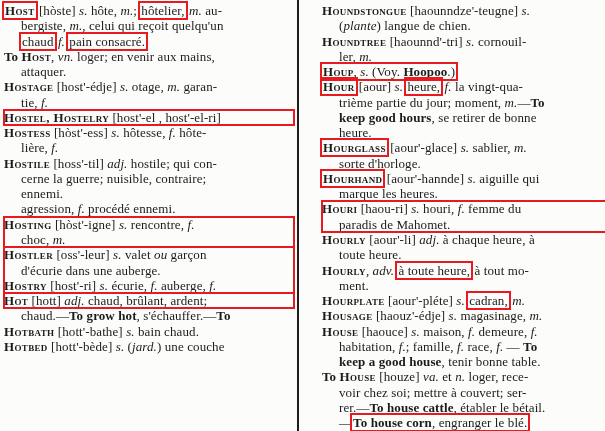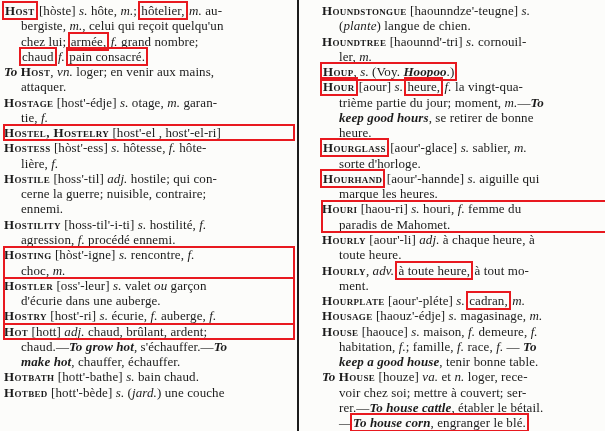--- a/index.html
+++ b/index.html
@@ -13,66 +13,63 @@
     letter-spacing:0.1px;
   }
   .col { position:absolute; top:3px; }
   #col-left  { left:4px;  width:290px; }
   #col-right { left:322px; width:297px; }
   .divider { position:absolute; left:297px; top:0; width:2px; height:431px; background:#1c1c1c; }
   .line { height:15.28px; line-height:15.2px; white-space:pre; }
   .ind  { padding-left:17px; }
   .st-hw { font-variant:small-caps; font-weight:bold; letter-spacing:0.35px; }
   .st-it { font-style:italic; }
-  .st-bi { font-style:italic; font-weight:bold; }
+  .st-bi { font-weight:bold; }
   .wbox  { outline:2px solid var(--red); padding:0 1px; }
   .gbox  { outline:2px solid var(--red); outline-offset:-1px; }
 </style>
 </head>
 <body>
 
 <div class="page">
   <div class="col" id="col-left">
       <div class="group">
         <div class="line"><span class="st-hw wbox">Host</span><span class="st-n"> [hòste] </span><span class="st-it">s.</span><span class="st-n"> hôte, </span><span class="st-it">m.</span><span class="st-n">; </span><span class="st-n wbox">hôtelier,</span><span class="st-n"> </span><span class="st-it">m.</span><span class="st-n"> au-</span></div>
         <div class="line ind"><span class="st-n">bergiste, </span><span class="st-it">m.</span><span class="st-n">, celui qui reçoit quelqu'un</span></div>
-        <div class="line ind"><span class="st-n">chez lui; </span><span class="st-n wbox">armée,</span><span class="st-n"> </span><span class="st-it">f.</span><span class="st-n"> grand nombre;</span></div>
         <div class="line ind"><span class="st-n wbox">chaud</span><span class="st-n"> </span><span class="st-it">f.</span><span class="st-n"> </span><span class="st-n wbox">pain consacré.</span></div>
         <div class="line"><span class="st-bi">To</span><span class="st-n"> </span><span class="st-hw">Host</span><span class="st-n">, </span><span class="st-it">vn.</span><span class="st-n"> loger; en venir aux mains,</span></div>
         <div class="line ind"><span class="st-n">attaquer.</span></div>
         <div class="line"><span class="st-hw">Hostage</span><span class="st-n"> [host'-édje] </span><span class="st-it">s.</span><span class="st-n"> otage, </span><span class="st-it">m.</span><span class="st-n"> garan-</span></div>
         <div class="line ind"><span class="st-n">tie, </span><span class="st-it">f.</span></div>
       </div>
       <div class="gbox">
         <div class="line"><span class="st-hw">Hostel, Hostelry</span><span class="st-n"> [host'-el , host'-el-ri]</span></div>
       </div>
       <div class="group">
         <div class="line"><span class="st-hw">Hostess</span><span class="st-n"> [hòst'-ess] </span><span class="st-it">s.</span><span class="st-n"> hôtesse, </span><span class="st-it">f.</span><span class="st-n"> hôte-</span></div>
         <div class="line ind"><span class="st-n">lière, </span><span class="st-it">f.</span></div>
         <div class="line"><span class="st-hw">Hostile</span><span class="st-n"> [hoss'-til] </span><span class="st-it">adj.</span><span class="st-n"> hostile; qui con-</span></div>
         <div class="line ind"><span class="st-n">cerne la guerre; nuisible, contraire;</span></div>
         <div class="line ind"><span class="st-n">ennemi.</span></div>
-        <div class="line"><span class="st-hw">Hostility</span><span class="st-n"> [hoss-til'-i-ti] </span><span class="st-it">s.</span><span class="st-n"> hostilité, </span><span class="st-it">f.</span></div>
         <div class="line ind"><span class="st-n">agression, </span><span class="st-it">f.</span><span class="st-n"> procédé ennemi.</span></div>
       </div>
       <div class="gbox">
         <div class="line"><span class="st-hw">Hosting</span><span class="st-n"> [hòst'-igne] </span><span class="st-it">s.</span><span class="st-n"> rencontre, </span><span class="st-it">f.</span></div>
         <div class="line ind"><span class="st-n">choc, </span><span class="st-it">m.</span></div>
       </div>
       <div class="gbox">
         <div class="line"><span class="st-hw">Hostler</span><span class="st-n"> [oss'-leur] </span><span class="st-it">s.</span><span class="st-n"> valet </span><span class="st-it">ou</span><span class="st-n"> garçon</span></div>
         <div class="line ind"><span class="st-n">d'écurie dans une auberge.</span></div>
         <div class="line"><span class="st-hw">Hostry</span><span class="st-n"> [host'-ri] </span><span class="st-it">s.</span><span class="st-n"> écurie, </span><span class="st-it">f.</span><span class="st-n"> auberge, </span><span class="st-it">f.</span></div>
       </div>
       <div class="gbox">
         <div class="line"><span class="st-hw">Hot</span><span class="st-n"> [hott] </span><span class="st-it">adj.</span><span class="st-n"> chaud, brûlant, ardent;</span></div>
       </div>
       <div class="group">
         <div class="line ind"><span class="st-n">chaud.—</span><span class="st-bi">To grow hot</span><span class="st-n">, s'échauffer.—</span><span class="st-bi">To</span></div>
-        <div class="line ind"><span class="st-bi">make hot</span><span class="st-n">, chauffer, échauffer.</span></div>
         <div class="line"><span class="st-hw">Hotbath</span><span class="st-n"> [hott'-bathe] </span><span class="st-it">s.</span><span class="st-n"> bain chaud.</span></div>
         <div class="line"><span class="st-hw">Hotbed</span><span class="st-n"> [hott'-bède] </span><span class="st-it">s.</span><span class="st-n"> (</span><span class="st-it">jard.</span><span class="st-n">) une couche</span></div>
       </div>
     </div>
   <div class="divider"></div>
   <div class="col" id="col-right">
       <div class="group">
         <div class="line"><span class="st-hw">Houndstongue</span><span class="st-n"> [haounndze'-teugne] </span><span class="st-it">s.</span></div>
         <div class="line ind"><span class="st-n">(</span><span class="st-it">plante</span><span class="st-n">) langue de chien.</span></div>
         <div class="line"><span class="st-hw">Houndtree</span><span class="st-n"> [haounnd'-tri] </span><span class="st-it">s.</span><span class="st-n"> cornouil-</span></div>

